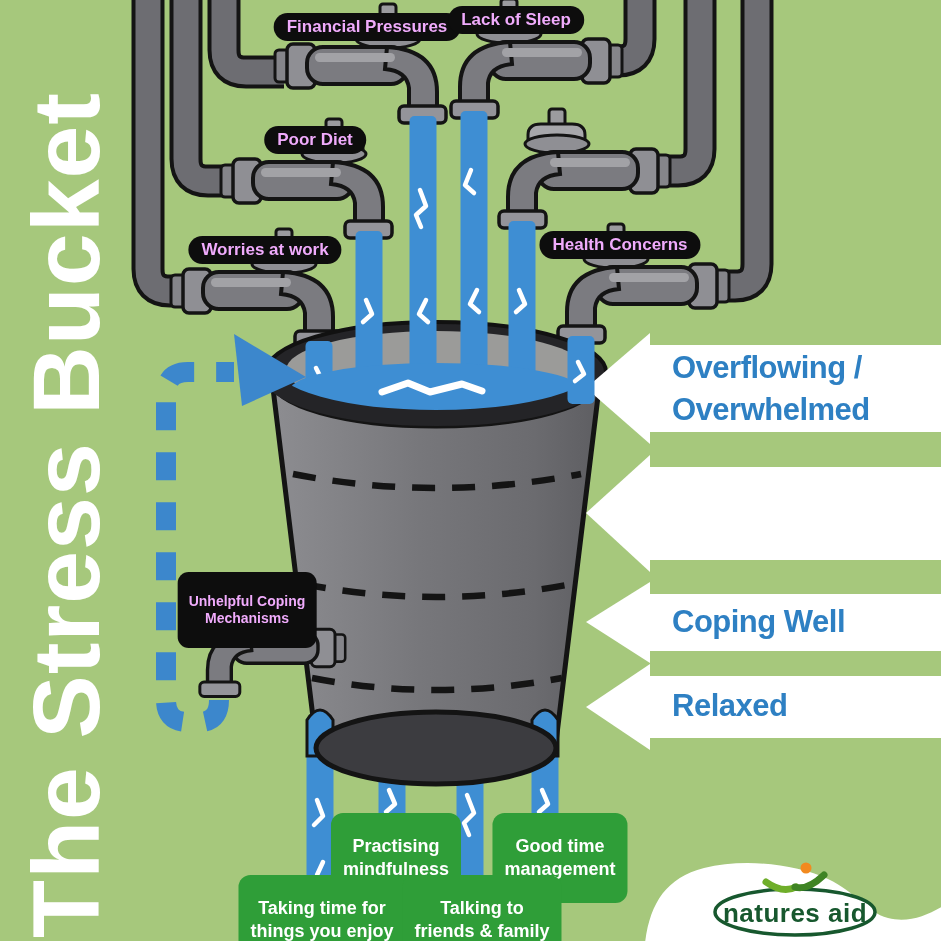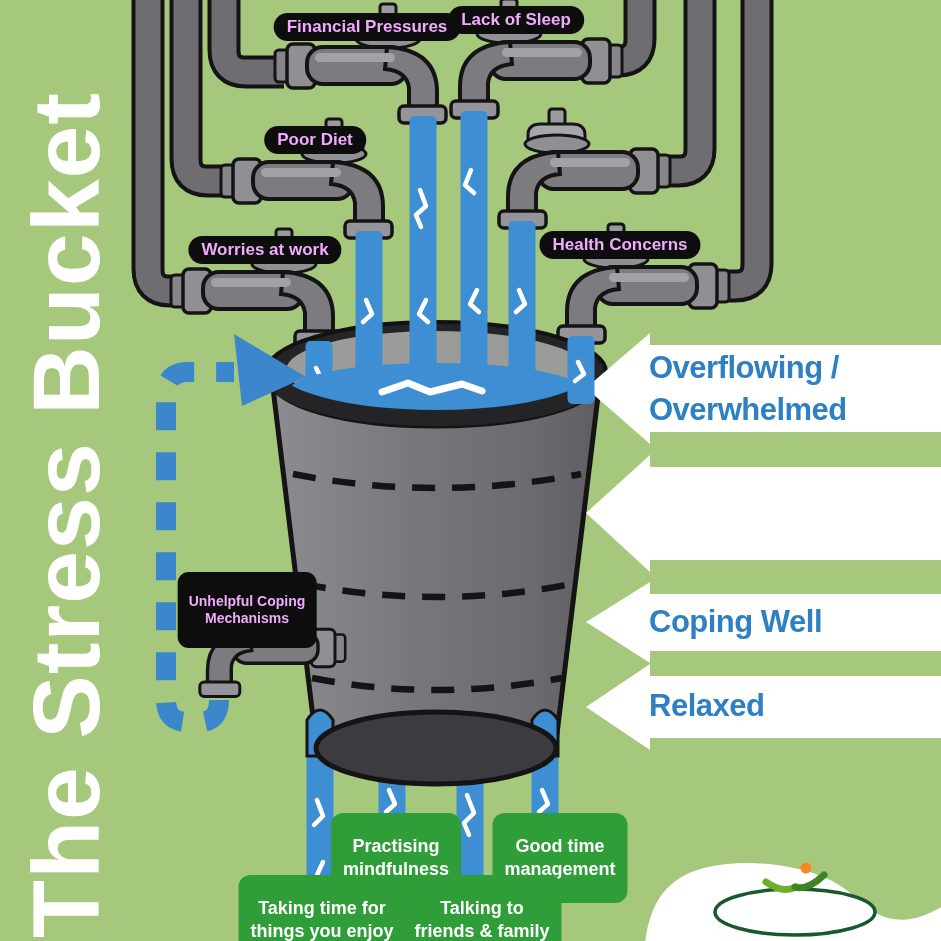--- a/index.html
+++ b/index.html
@@ -38,21 +38,21 @@
     padding:21px 11px;border-radius:11px;
     width:max-content;
   }
   .pill.two-line span{display:block;}
   
   .level{
     color:#2e80c3;font-weight:700;
     font-size:31px;line-height:42px;letter-spacing:-0.5px;
     white-space:nowrap;
   }
-  .level span{display:block;}
+  .level span{display:block;margin-left:23px;}
   
   .greenbox{
     transform:translateX(-50%);
     background:#2f9e38;color:#ffffff;
     font-weight:700;font-size:18px;line-height:23px;
     text-align:center;padding:22px 12px;border-radius:12px;
     white-space:nowrap;width:max-content;
   }
   .greenbox span{display:block;}
   
@@ -242,14 +242,15 @@
 </div>
 <div class="txt greenbox" style="left:322px;top:875px">
   <span>Taking time for</span>
   <span>things you enjoy</span>
 </div>
 <div class="txt greenbox" style="left:482px;top:875px">
   <span>Talking to</span>
   <span>friends &amp; family</span>
 </div>
 
+<div class="txt logo-text" style="left:795px;top:913px">natures aid</div>
 
 </div>
 
 </body></html>

